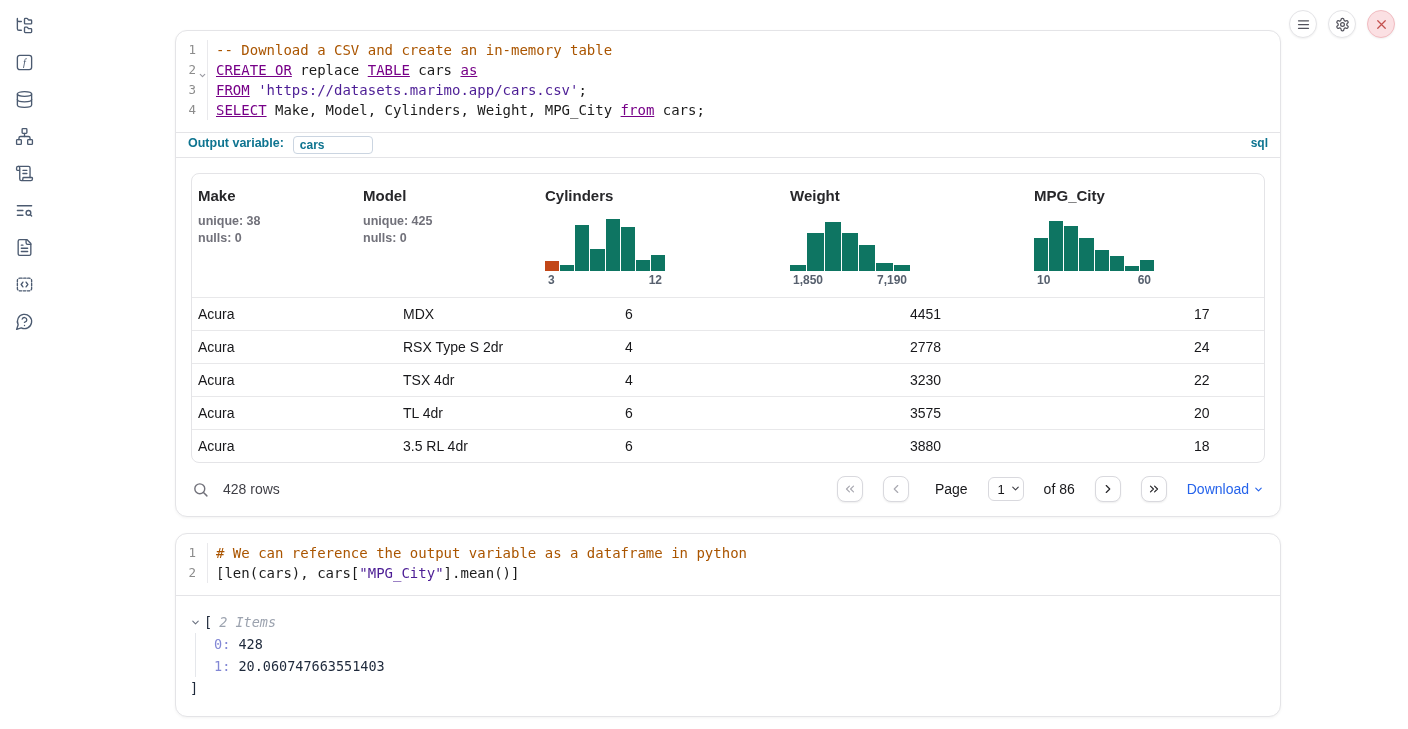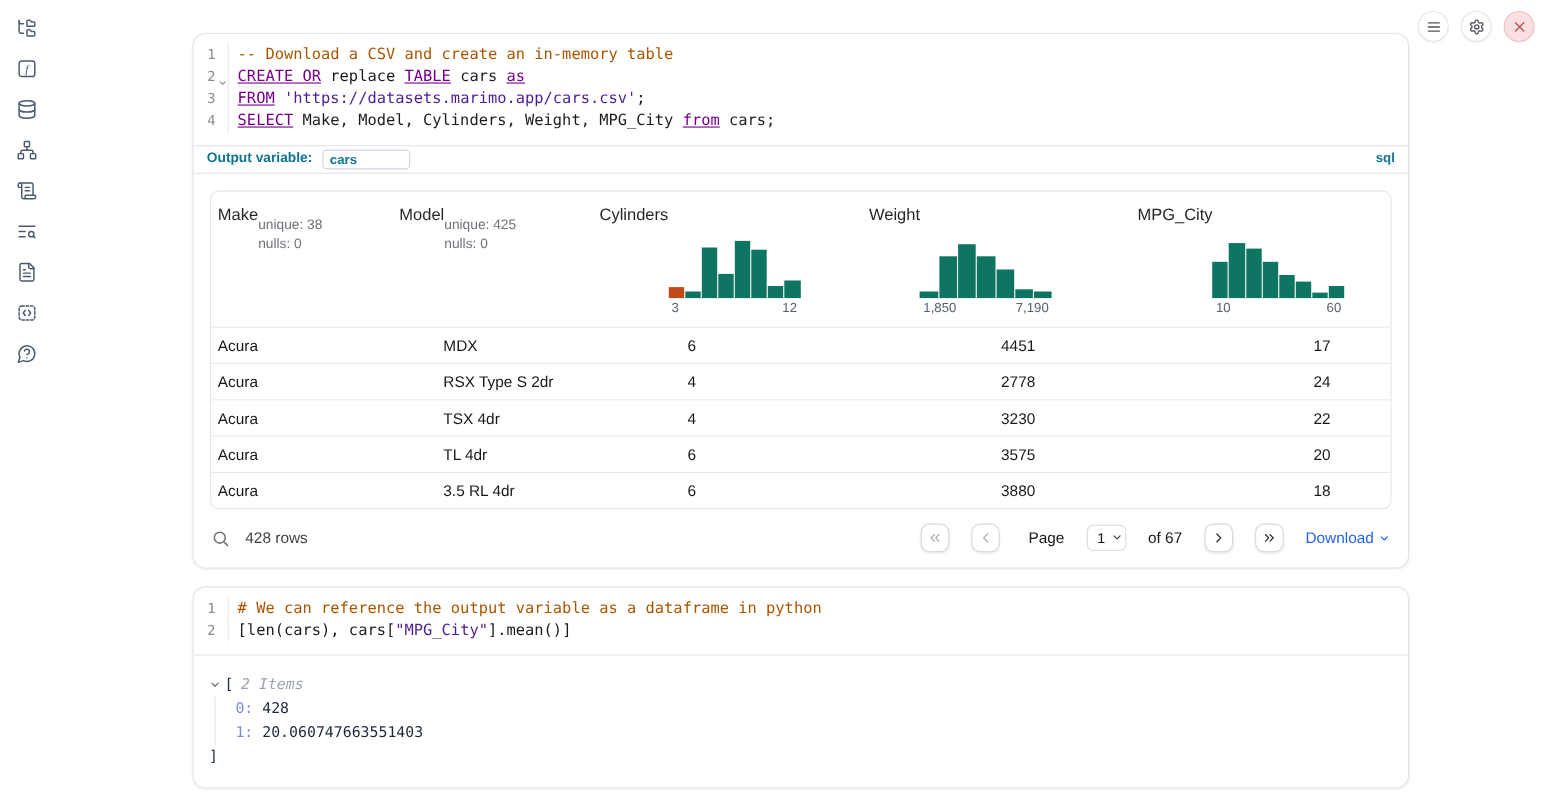--- a/index.html
+++ b/index.html
@@ -71,21 +71,21 @@
     font-family:"Liberation Sans", sans-serif;
     font-size:12px; font-weight:bold; color:#0e7490; padding:0 6px; outline:none;
   }
   .lang-badge { margin-left:auto; color:#0e7490; font-weight:bold; font-size:12px; cursor:pointer; }
   
   .table-wrap {
     margin:15px 15px 0; border:1px solid #e4e4e7; border-radius:8px;
     overflow:hidden; background:#fff;
   }
   .thead, .trow { display:grid; grid-template-columns:165px 182px 245px 244px 1fr; }
-  .th { height:123px; padding:13px 6px 10px; display:flex; flex-direction:row; cursor:pointer; }
+  .th { height:123px; padding:13px 6px 10px; display:flex; flex-direction:column; cursor:pointer;font-weight:bold; }
   .th-name { font-size:15px; color:#27272a; }
   .th-stats { margin-top:9px; font-size:12.5px; color:#71717a; line-height:17px; }
   .hist { margin-top:auto; width:120px; }
   .hist-bars { height:52px; display:flex; align-items:flex-end; gap:1px; }
   .hist-bar { flex:1; }
   .hist-labels {
     display:flex; justify-content:space-between;
     font-size:12px; color:#57606e; margin-top:2px; padding:0 3px;
   }
   .trow { border-top:1px solid #e8e8ea; height:33px; align-items:center; font-size:14px; color:#18181b;gap:40px; }
@@ -411,21 +411,21 @@
         </button>
         <span class="page-label">Page</span>
         <span class="page-select-wrap">
           <select class="page-select" id="page-select"><option>1</option></select>
           <span class="select-chev" style="display:flex">
               <svg viewBox="0 0 24 24" fill="none" stroke="currentColor" stroke-width="2.4" stroke-linecap="round" stroke-linejoin="round">
                 <path d="m6 9 6 6 6-6"></path>
               </svg>
             </span>
         </span>
-        <span class="of-label">of 67</span>
+        <span class="of-label">of 86</span>
         <button class="pg-btn">
           <span style="display:flex">
               <svg viewBox="0 0 24 24" fill="none" stroke="currentColor" stroke-width="2" stroke-linecap="round" stroke-linejoin="round">
                 <path d="m9 18 6-6-6-6"></path>
               </svg>
             </span>
         </button>
         <button class="pg-btn">
           <span style="display:flex">
               <svg viewBox="0 0 24 24" fill="none" stroke="currentColor" stroke-width="2" stroke-linecap="round" stroke-linejoin="round">

